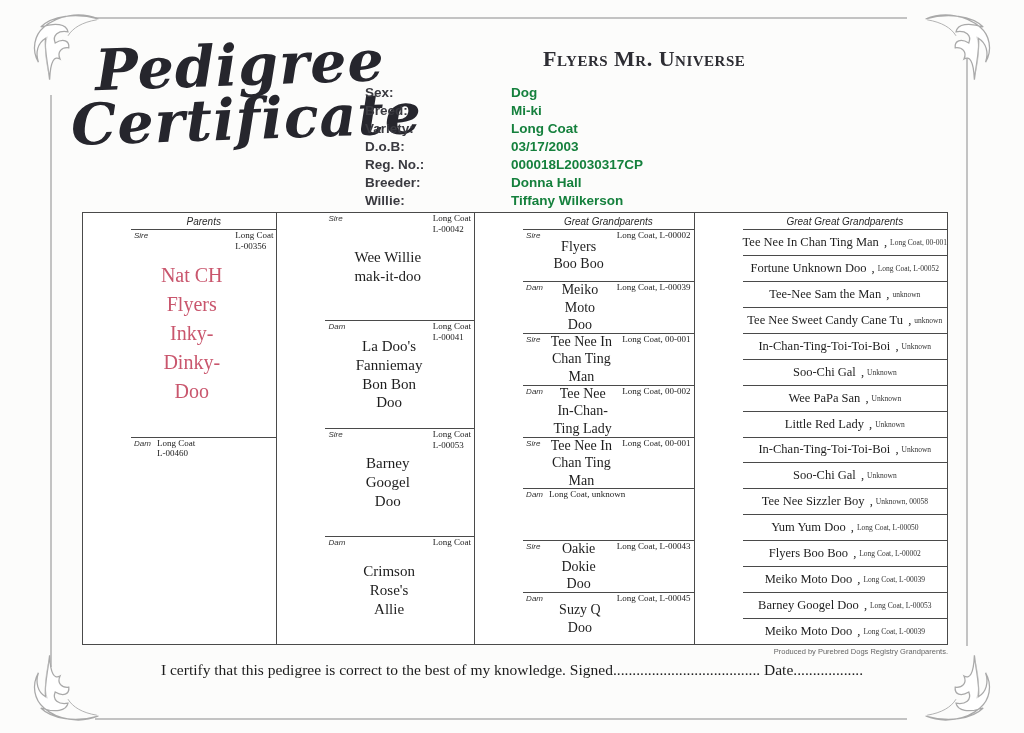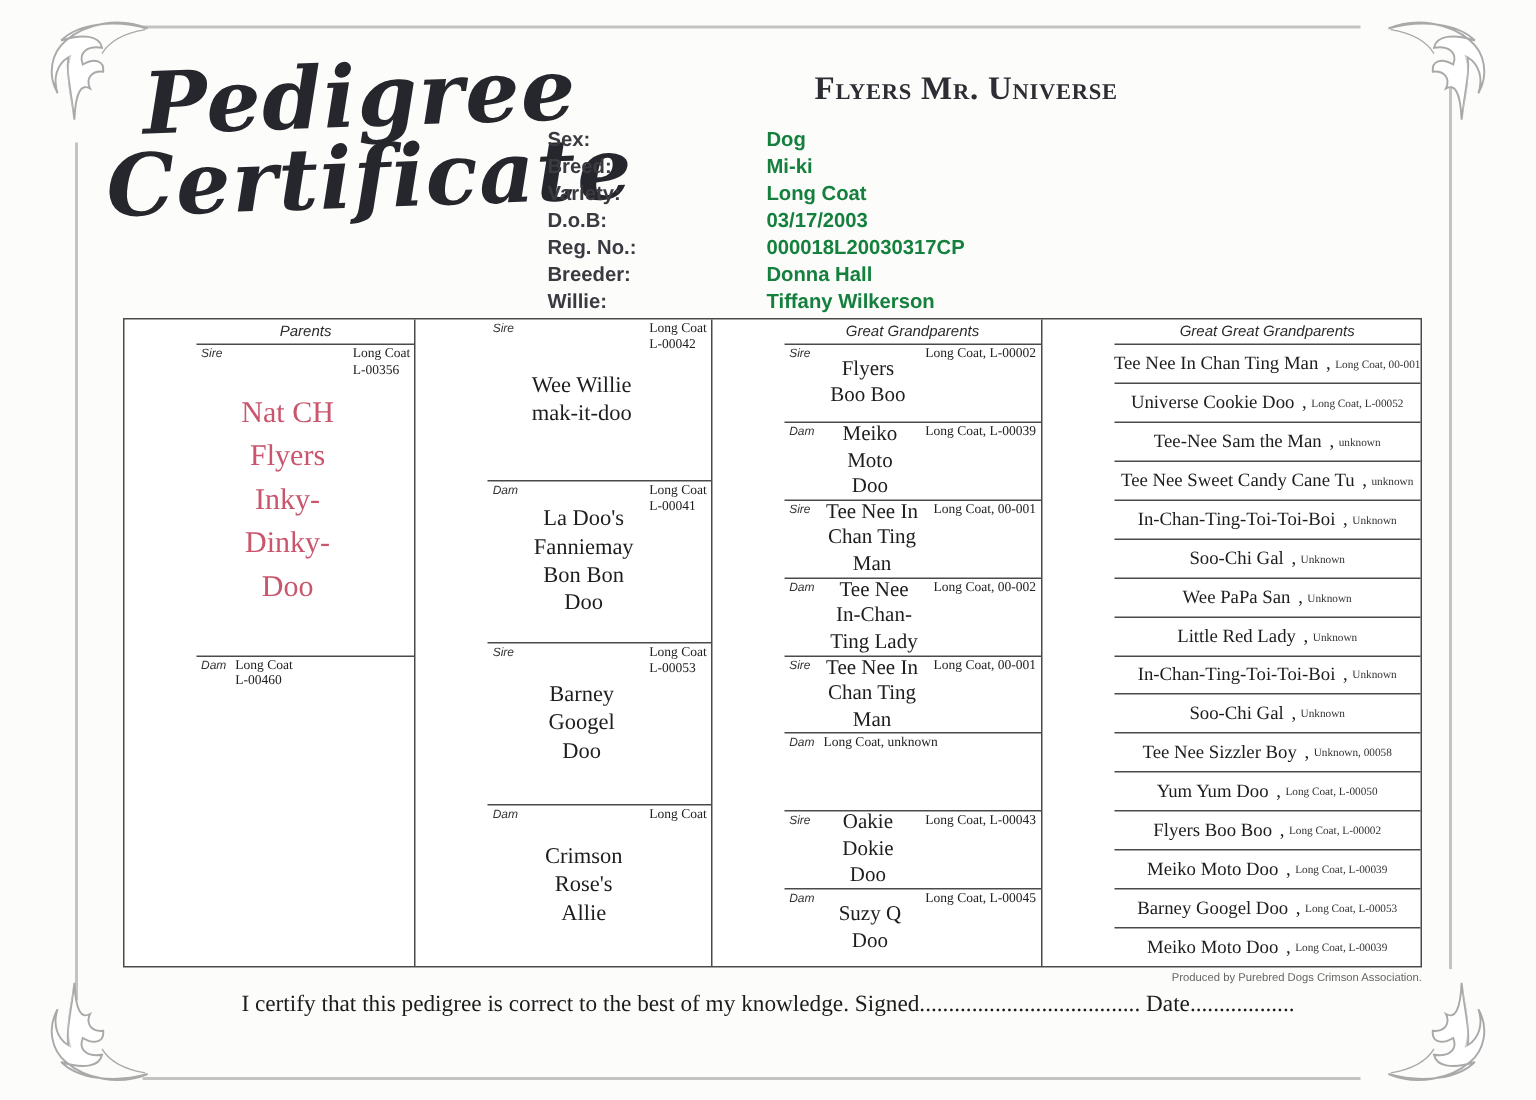--- a/index.html
+++ b/index.html
@@ -250,21 +250,21 @@
   </div>
 
   <div class="pcol c4">
     <div class="phead">Great Great Grandparents</div>
     <div class="gcell">
         <span>Tee Nee In Chan Ting Man</span>
         <span class="gsep">&nbsp;,</span>
         <span class="gdetail">Long Coat, 00-001</span>
       </div>
     <div class="gcell">
-        <span>Universe Cookie Doo</span>
+        <span>Fortune Unknown Doo</span>
         <span class="gsep">&nbsp;,</span>
         <span class="gdetail">Long Coat, L-00052</span>
       </div>
     <div class="gcell">
         <span>Tee-Nee Sam the Man</span>
         <span class="gsep">&nbsp;,</span>
         <span class="gdetail">unknown</span>
       </div>
     <div class="gcell">
         <span>Tee Nee Sweet Candy Cane Tu</span>
@@ -327,14 +327,14 @@
         <span class="gdetail">Long Coat, L-00053</span>
       </div>
     <div class="gcell last">
         <span>Meiko Moto Doo</span>
         <span class="gsep">&nbsp;,</span>
         <span class="gdetail">Long Coat, L-00039</span>
       </div>
   </div>
 </div>
 
-<div class="produced">Produced by Purebred Dogs Crimson Association.</div>
+<div class="produced">Produced by Purebred Dogs Registry Grandparents.</div>
 <div class="certify">I certify that this pedigree is correct to the best of my knowledge. Signed...................................... Date..................</div>
 
 </body></html>

